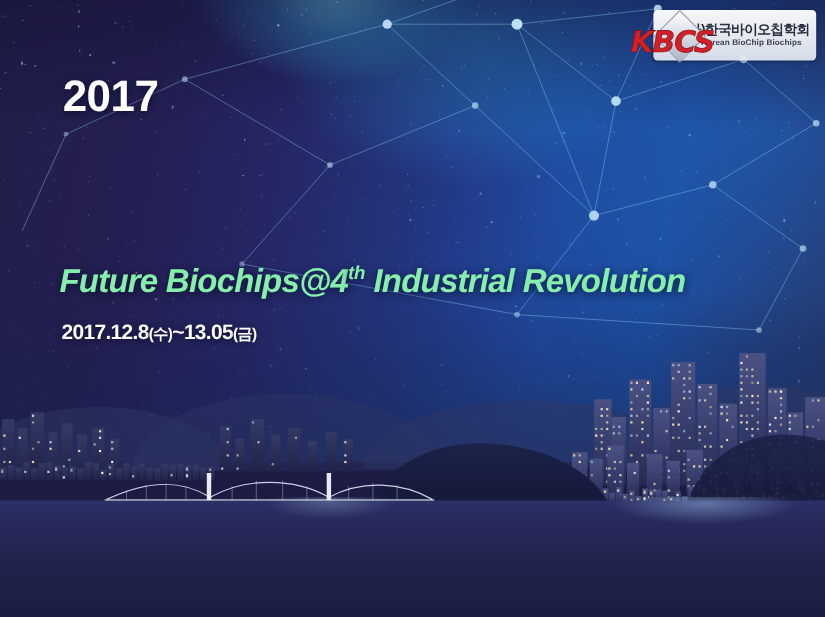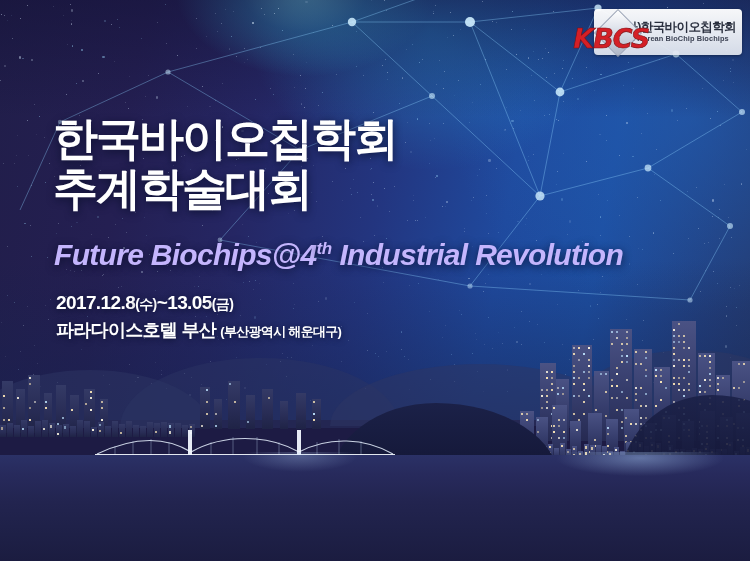--- a/index.html
+++ b/index.html
@@ -106,21 +106,21 @@
     text-shadow:0 2px 7px rgba(8,12,40,.75);
   }
   .title-kr{
     position:absolute;left:53px;top:114px;
     font-size:45px;font-weight:bold;color:#ffffff;line-height:1.12;letter-spacing:-2px;
     text-shadow:0 2px 9px rgba(8,12,40,.8);
     white-space:pre-line;
   }
   .subtitle{
     position:absolute;left:54px;top:240px;
-    font-size:30px;font-weight:bold;font-style:italic;color:#c4b5fd;
+    font-size:30px;font-weight:bold;font-style:italic;color:#86efac;
     letter-spacing:-.7px;line-height:1;
     text-shadow:0 2px 8px rgba(8,12,40,.8);
     white-space:nowrap;
   }
   .subtitle .sup{font-size:17px;vertical-align:super;letter-spacing:-.3px;}
   .date{
     position:absolute;left:56px;top:293px;
     font-size:19px;font-weight:bold;color:#ffffff;letter-spacing:-.6px;line-height:1;
     text-shadow:0 1px 6px rgba(8,12,40,.8);
     white-space:nowrap;
@@ -1452,28 +1452,24 @@
   <div class="logo">
     <div class="logo-diamond">
       <span class="logo-kbcs">KBCS</span>
     </div>
     <div class="logo-txt">
       <span class="logo-kr">(사)한국바이오칩학회</span>
       <span class="logo-en">The Korean BioChip Biochips</span>
     </div>
   </div>
 
-  <div class="title-kr">한국바이오칩학회
-추계학술대회</div>
+  <div class="year">2017</div>
 
   <div class="subtitle">
     <span>Future Biochips@4</span><span class="sup">th</span><span> Industrial Revolution</span>
   </div>
 
   <div class="date">
     <span>2017.12.8</span><span class="sm">(수)</span><span>~13.05</span><span class="sm">(금)</span>
   </div>
 
-  <div class="venue">
-    <span>파라다이스호텔 부산</span> <span class="sm">(부산광역시 해운대구)</span>
-  </div>
 
 </div>
 
 </body></html>

